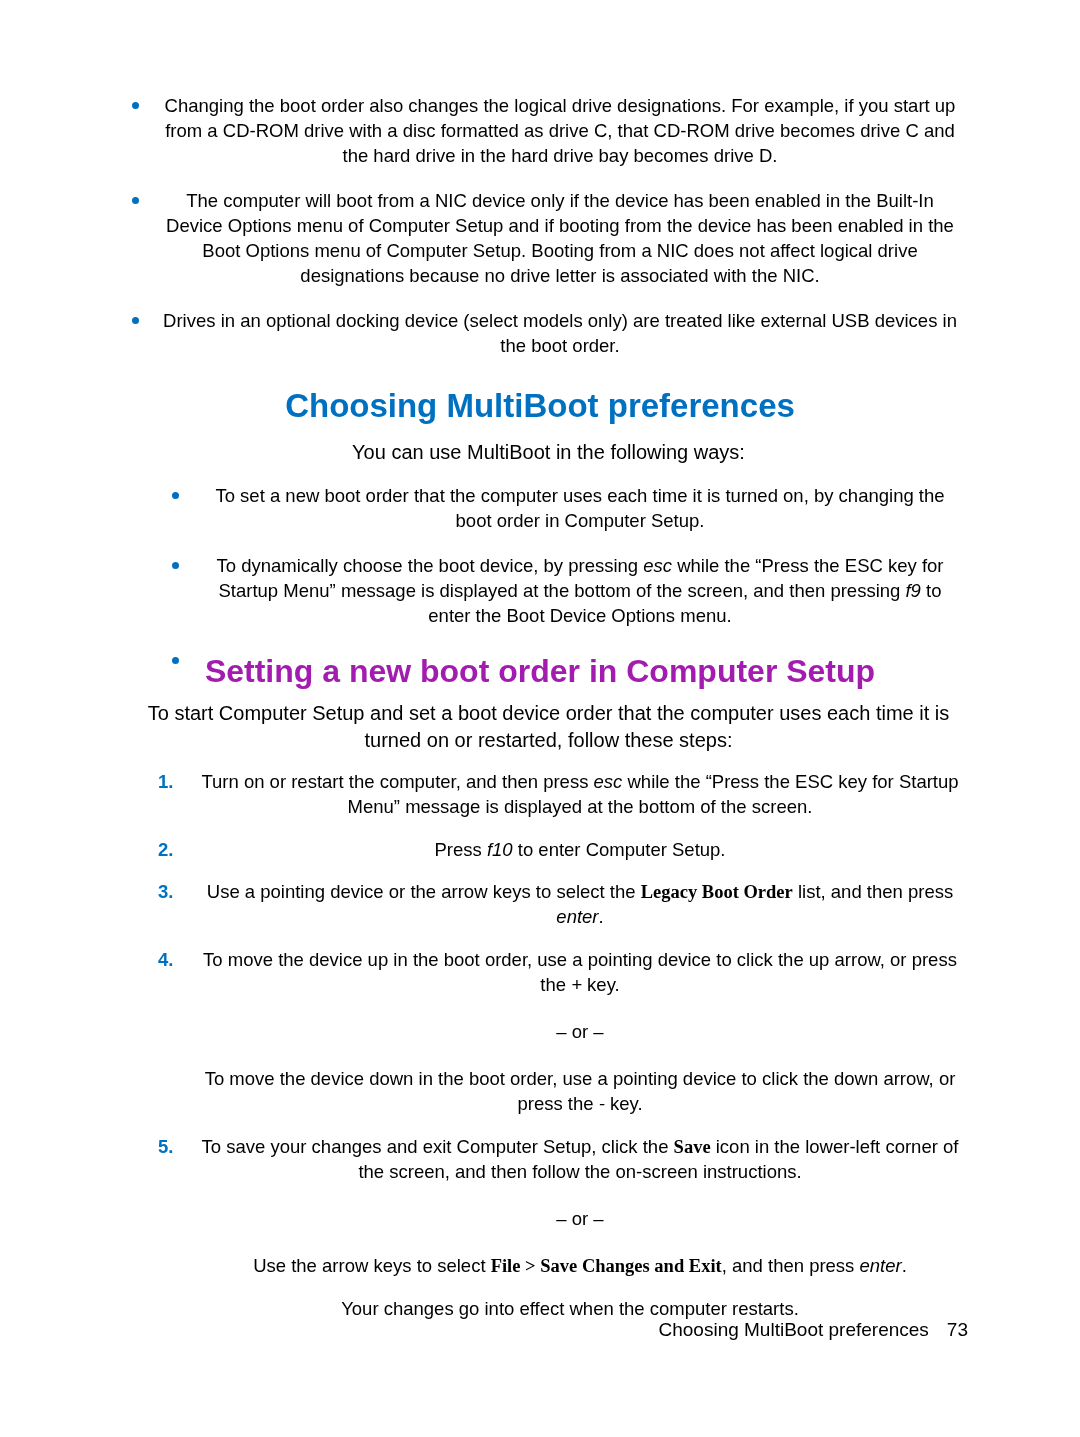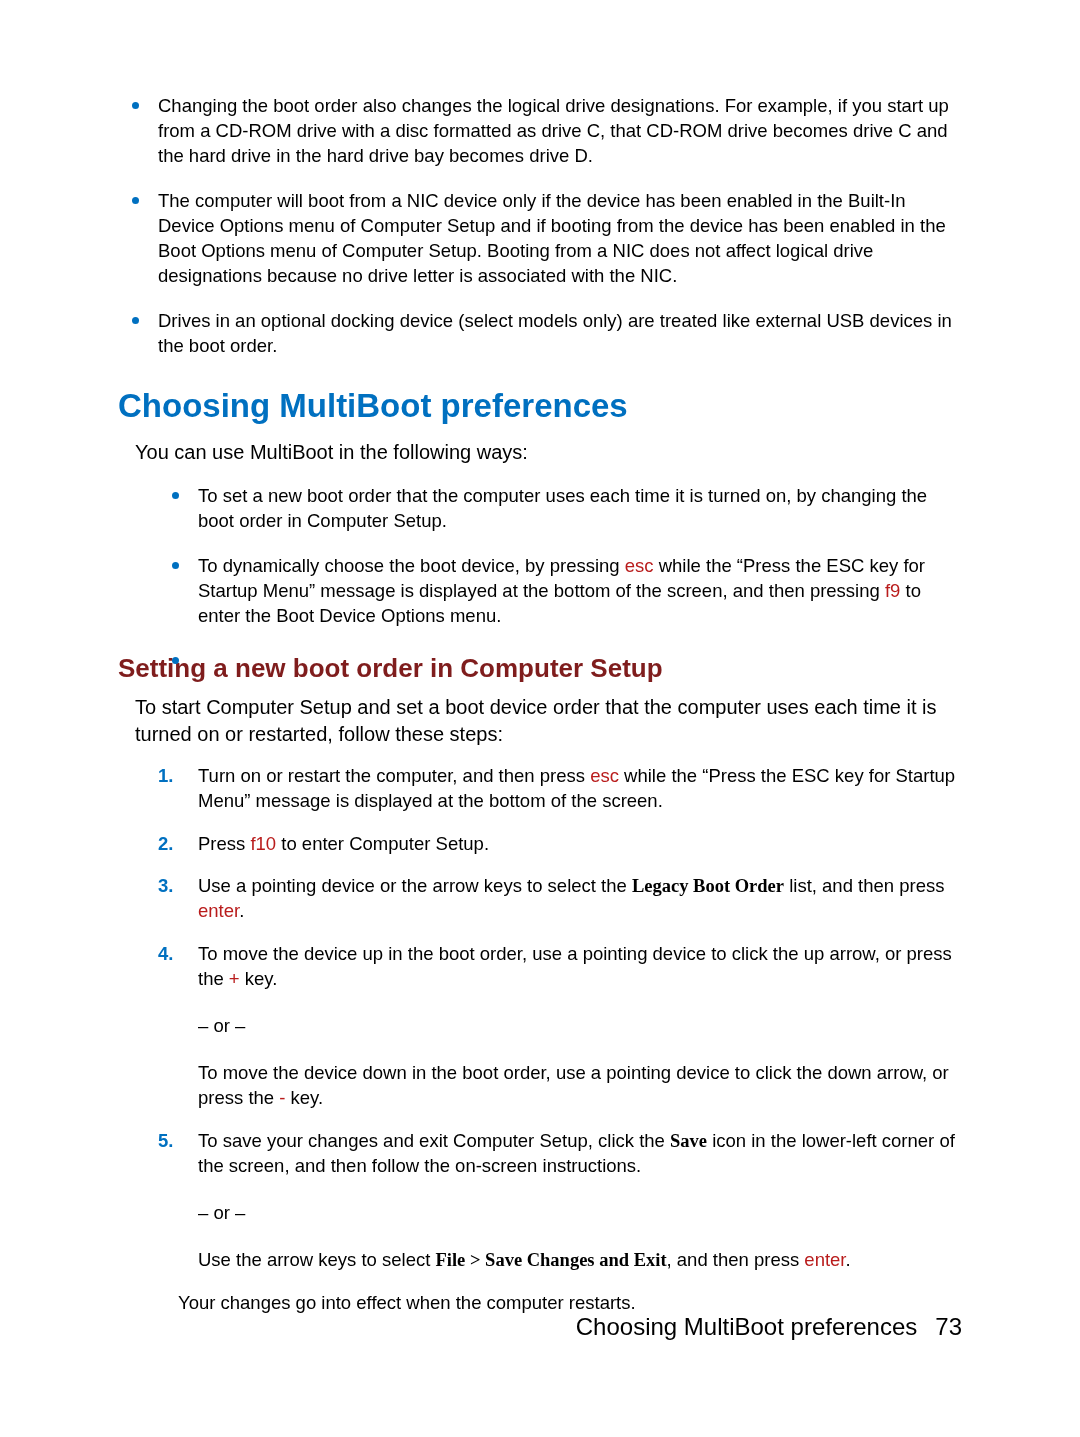--- a/index.html
+++ b/index.html
@@ -10,20 +10,21 @@
   body {
     width: 1080px;
     min-height: 1437px;
     font-family: Arial, Helvetica, sans-serif;
     color: #000000;
     position: relative;
   }
   .page {
     padding: 94px 118px 0 118px;
     box-sizing: border-box;
+    text-align: center;
   }
   .bullet-list {
     margin: 0 0 24px 0;
     padding: 0;
     list-style: none;
   }
   .bullet-list li {
     position: relative;
     padding-left: 40px;
     margin-bottom: 20px;
@@ -44,22 +45,22 @@
     font-size: 33px;
     font-weight: bold;
     margin: 28px 0 14px 0;
   }
   .intro {
     margin: 0 0 16px 17px;
     font-size: 20px;
     line-height: 1.35;
   }
   .h2 {
-    color: #7f1d1d;
-    font-size: 26px;
+    color: #a21caf;
+    font-size: 32px;
     font-weight: bold;
     margin: 22px 0 10px 0;
   }
   .num-list {
     margin: 0;
     padding: 0;
     list-style: none;
   }
   .num-list > li {
     position: relative;
@@ -79,27 +80,27 @@
     margin: 22px 0;
   }
   .sub {
     margin: 14px 0 0 0;
   }
   .closing {
     margin: 4px 0 0 60px;
     font-size: 18.5px;
     line-height: 1.35;
   }
-  .key { color: #b91c1c; }
+  .key { color: #000000; font-style: italic; }
   b { font-weight: bold; font-family: Liberation Serif, serif; }
   .footer {
     position: absolute;
     bottom: 96px;
-    right: 118px;
-    font-size: 24px;
+    right: 112px;
+    font-size: 19px;
   }
   .footer .label { margin-right: 18px; }
 </style>
 </head>
 <body>
 
 <div class="page">
 
   <ul class="bullet-list">
     <li><span class="bullet"></span><span>Changing the boot order also changes the logical drive designations. For example, if you start up from a CD-ROM drive with a disc formatted as drive C, that CD-ROM drive becomes drive C and the hard drive in the hard drive bay becomes drive D.</span></li>

